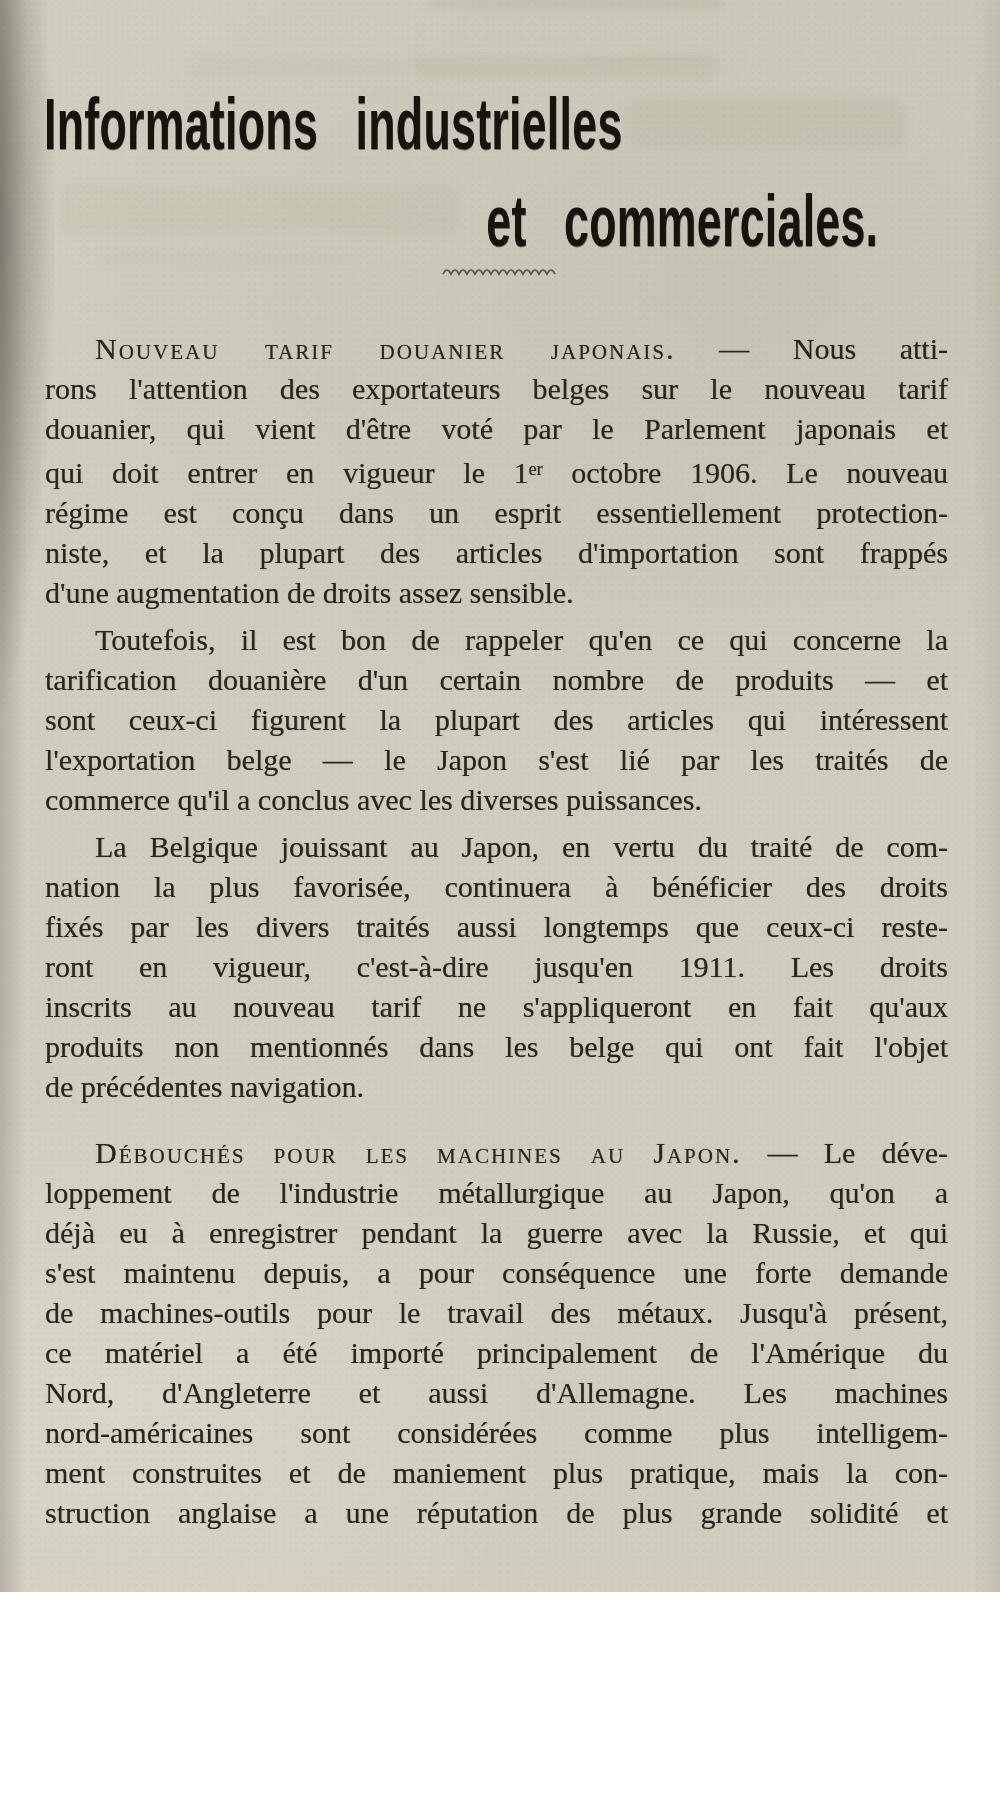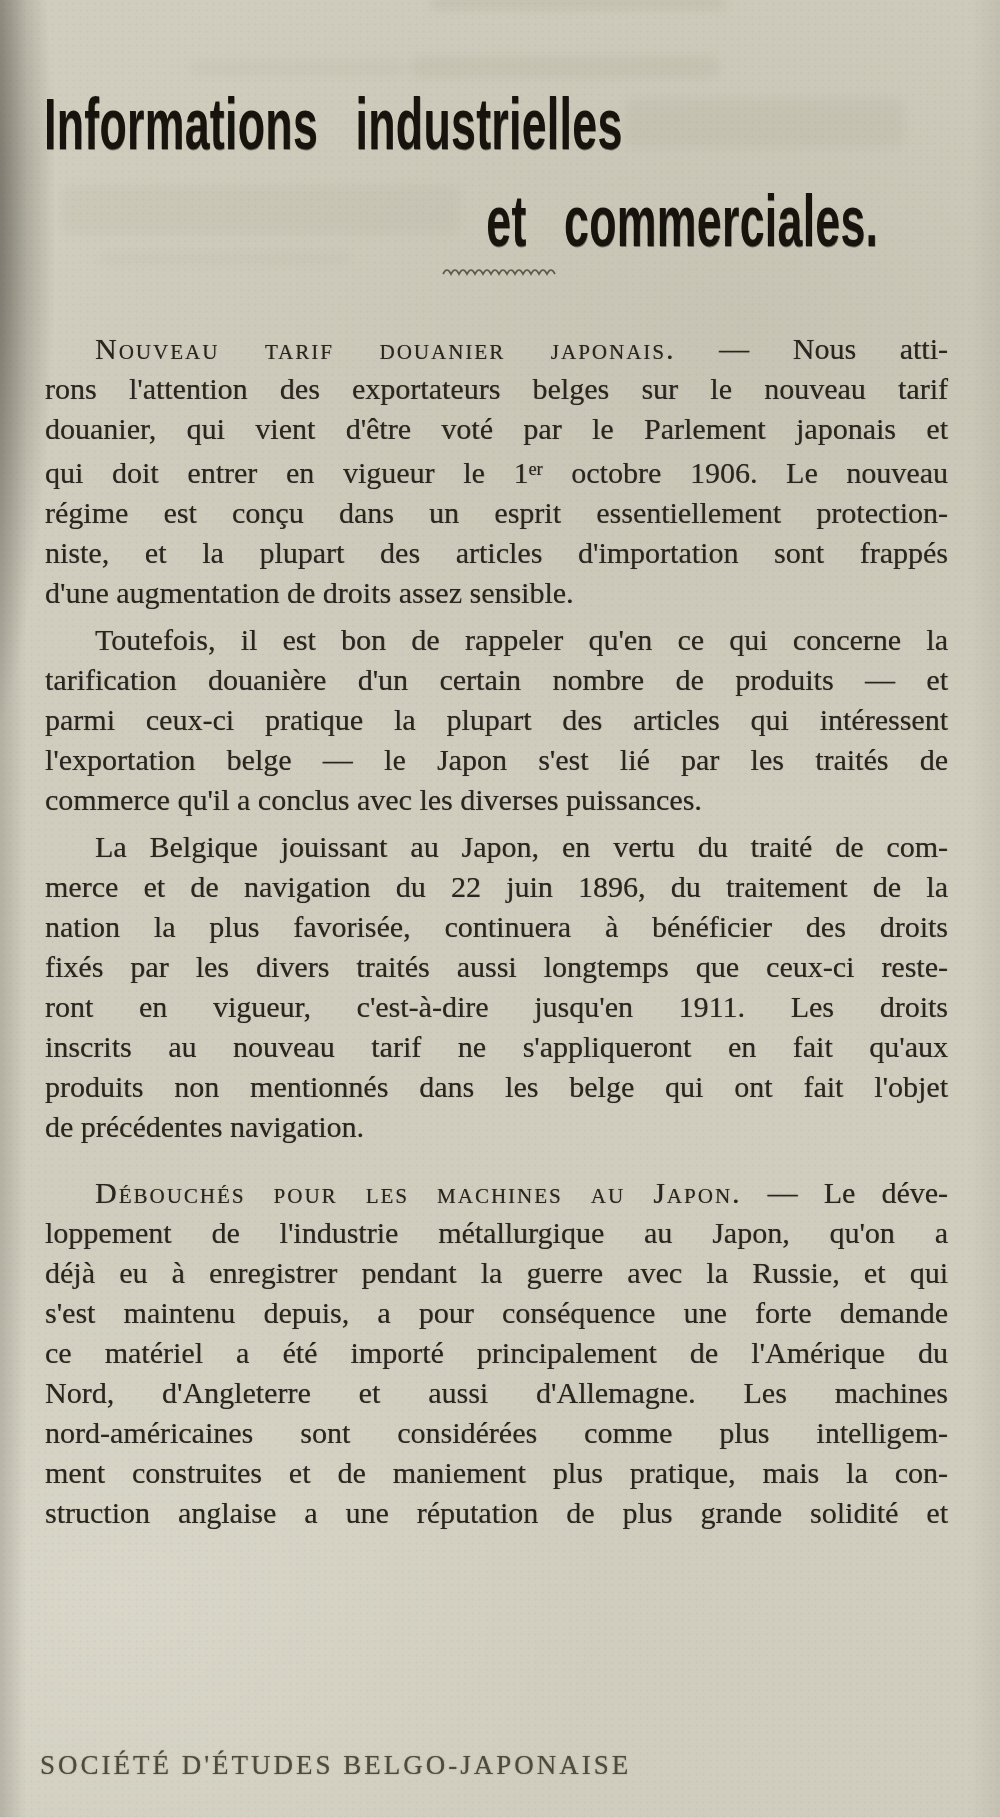--- a/index.html
+++ b/index.html
@@ -1,18 +1,18 @@
 <!DOCTYPE html>
 <html><head>
 <meta charset="utf-8">
 <style>
   html,body { margin:0; padding:0; }
   .page {
     position:relative;
-    width:1000px; height:1817px;
+    width:1000px; height:1592px;
     overflow:hidden;
     font-family:"Liberation Serif", serif;
     background:
       radial-gradient(1200px 800px at 75% 18%, rgba(118,114,96,.10), transparent 60%),
       radial-gradient(900px 700px at 12% 88%, rgba(255,255,246,.20), transparent 55%),
       linear-gradient(270deg, rgba(92,88,72,.10), transparent 30px),
       #d0cdbe;
   }
   .edge-shadow {
     position:absolute; inset:0; pointer-events:none;
@@ -90,39 +90,39 @@
         <div class="line"><span>rons l'attention des exportateurs belges sur le nouveau tarif</span></div>
         <div class="line"><span>douanier, qui vient d'être voté par le Parlement japonais et</span></div>
         <div class="line"><span>qui doit entrer en vigueur le 1</span><span class="sup">er</span><span> octobre 1906. Le nouveau</span></div>
         <div class="line"><span>régime est conçu dans un esprit essentiellement protection-</span></div>
         <div class="line"><span>niste, et la plupart des articles d'importation sont frappés</span></div>
         <div class="line last"><span>d'une augmentation de droits assez sensible.</span></div>
       </div>
       <div class="para">
         <div class="line indent"><span>Toutefois, il est bon de rappeler qu'en ce qui concerne la</span></div>
         <div class="line"><span>tarification douanière d'un certain nombre de produits — et</span></div>
-        <div class="line"><span>parmi ceux-ci pratique la plupart des articles qui intéressent</span></div>
+        <div class="line"><span>sont ceux-ci figurent la plupart des articles qui intéressent</span></div>
         <div class="line"><span>l'exportation belge — le Japon s'est lié par les traités de</span></div>
         <div class="line last"><span>commerce qu'il a conclus avec les diverses puissances.</span></div>
       </div>
       <div class="para">
         <div class="line indent"><span>La Belgique jouissant au Japon, en vertu du traité de com-</span></div>
-        <div class="line"><span>merce et de navigation du 22 juin 1896, du traitement de la</span></div>
         <div class="line"><span>nation la plus favorisée, continuera à bénéficier des droits</span></div>
         <div class="line"><span>fixés par les divers traités aussi longtemps que ceux-ci reste-</span></div>
         <div class="line"><span>ront en vigueur, c'est-à-dire jusqu'en 1911. Les droits</span></div>
         <div class="line"><span>inscrits au nouveau tarif ne s'appliqueront en fait qu'aux</span></div>
         <div class="line"><span>produits non mentionnés dans les belge qui ont fait l'objet</span></div>
         <div class="line last"><span>de précédentes navigation.</span></div>
       </div>
       <div class="para gap-before">
         <div class="line indent"><span class="smallcaps">Débouchés pour les machines au Japon.</span><span> — Le déve-</span></div>
         <div class="line"><span>loppement de l'industrie métallurgique au Japon, qu'on a</span></div>
         <div class="line"><span>déjà eu à enregistrer pendant la guerre avec la Russie, et qui</span></div>
         <div class="line"><span>s'est maintenu depuis, a pour conséquence une forte demande</span></div>
+        <div class="line"><span>de machines-outils pour le travail des métaux. Jusqu'à présent,</span></div>
         <div class="line"><span>ce matériel a été importé principalement de l'Amérique du</span></div>
         <div class="line"><span>Nord, d'Angleterre et aussi d'Allemagne. Les machines</span></div>
         <div class="line"><span>nord-américaines sont considérées comme plus intelligem-</span></div>
         <div class="line"><span>ment construites et de maniement plus pratique, mais la con-</span></div>
         <div class="line"><span>struction anglaise a une réputation de plus grande solidité et</span></div>
       </div>
     </div>
 
   <div class="footer-imprint">SOCIÉTÉ D'ÉTUDES BELGO-JAPONAISE</div>
 </div>

